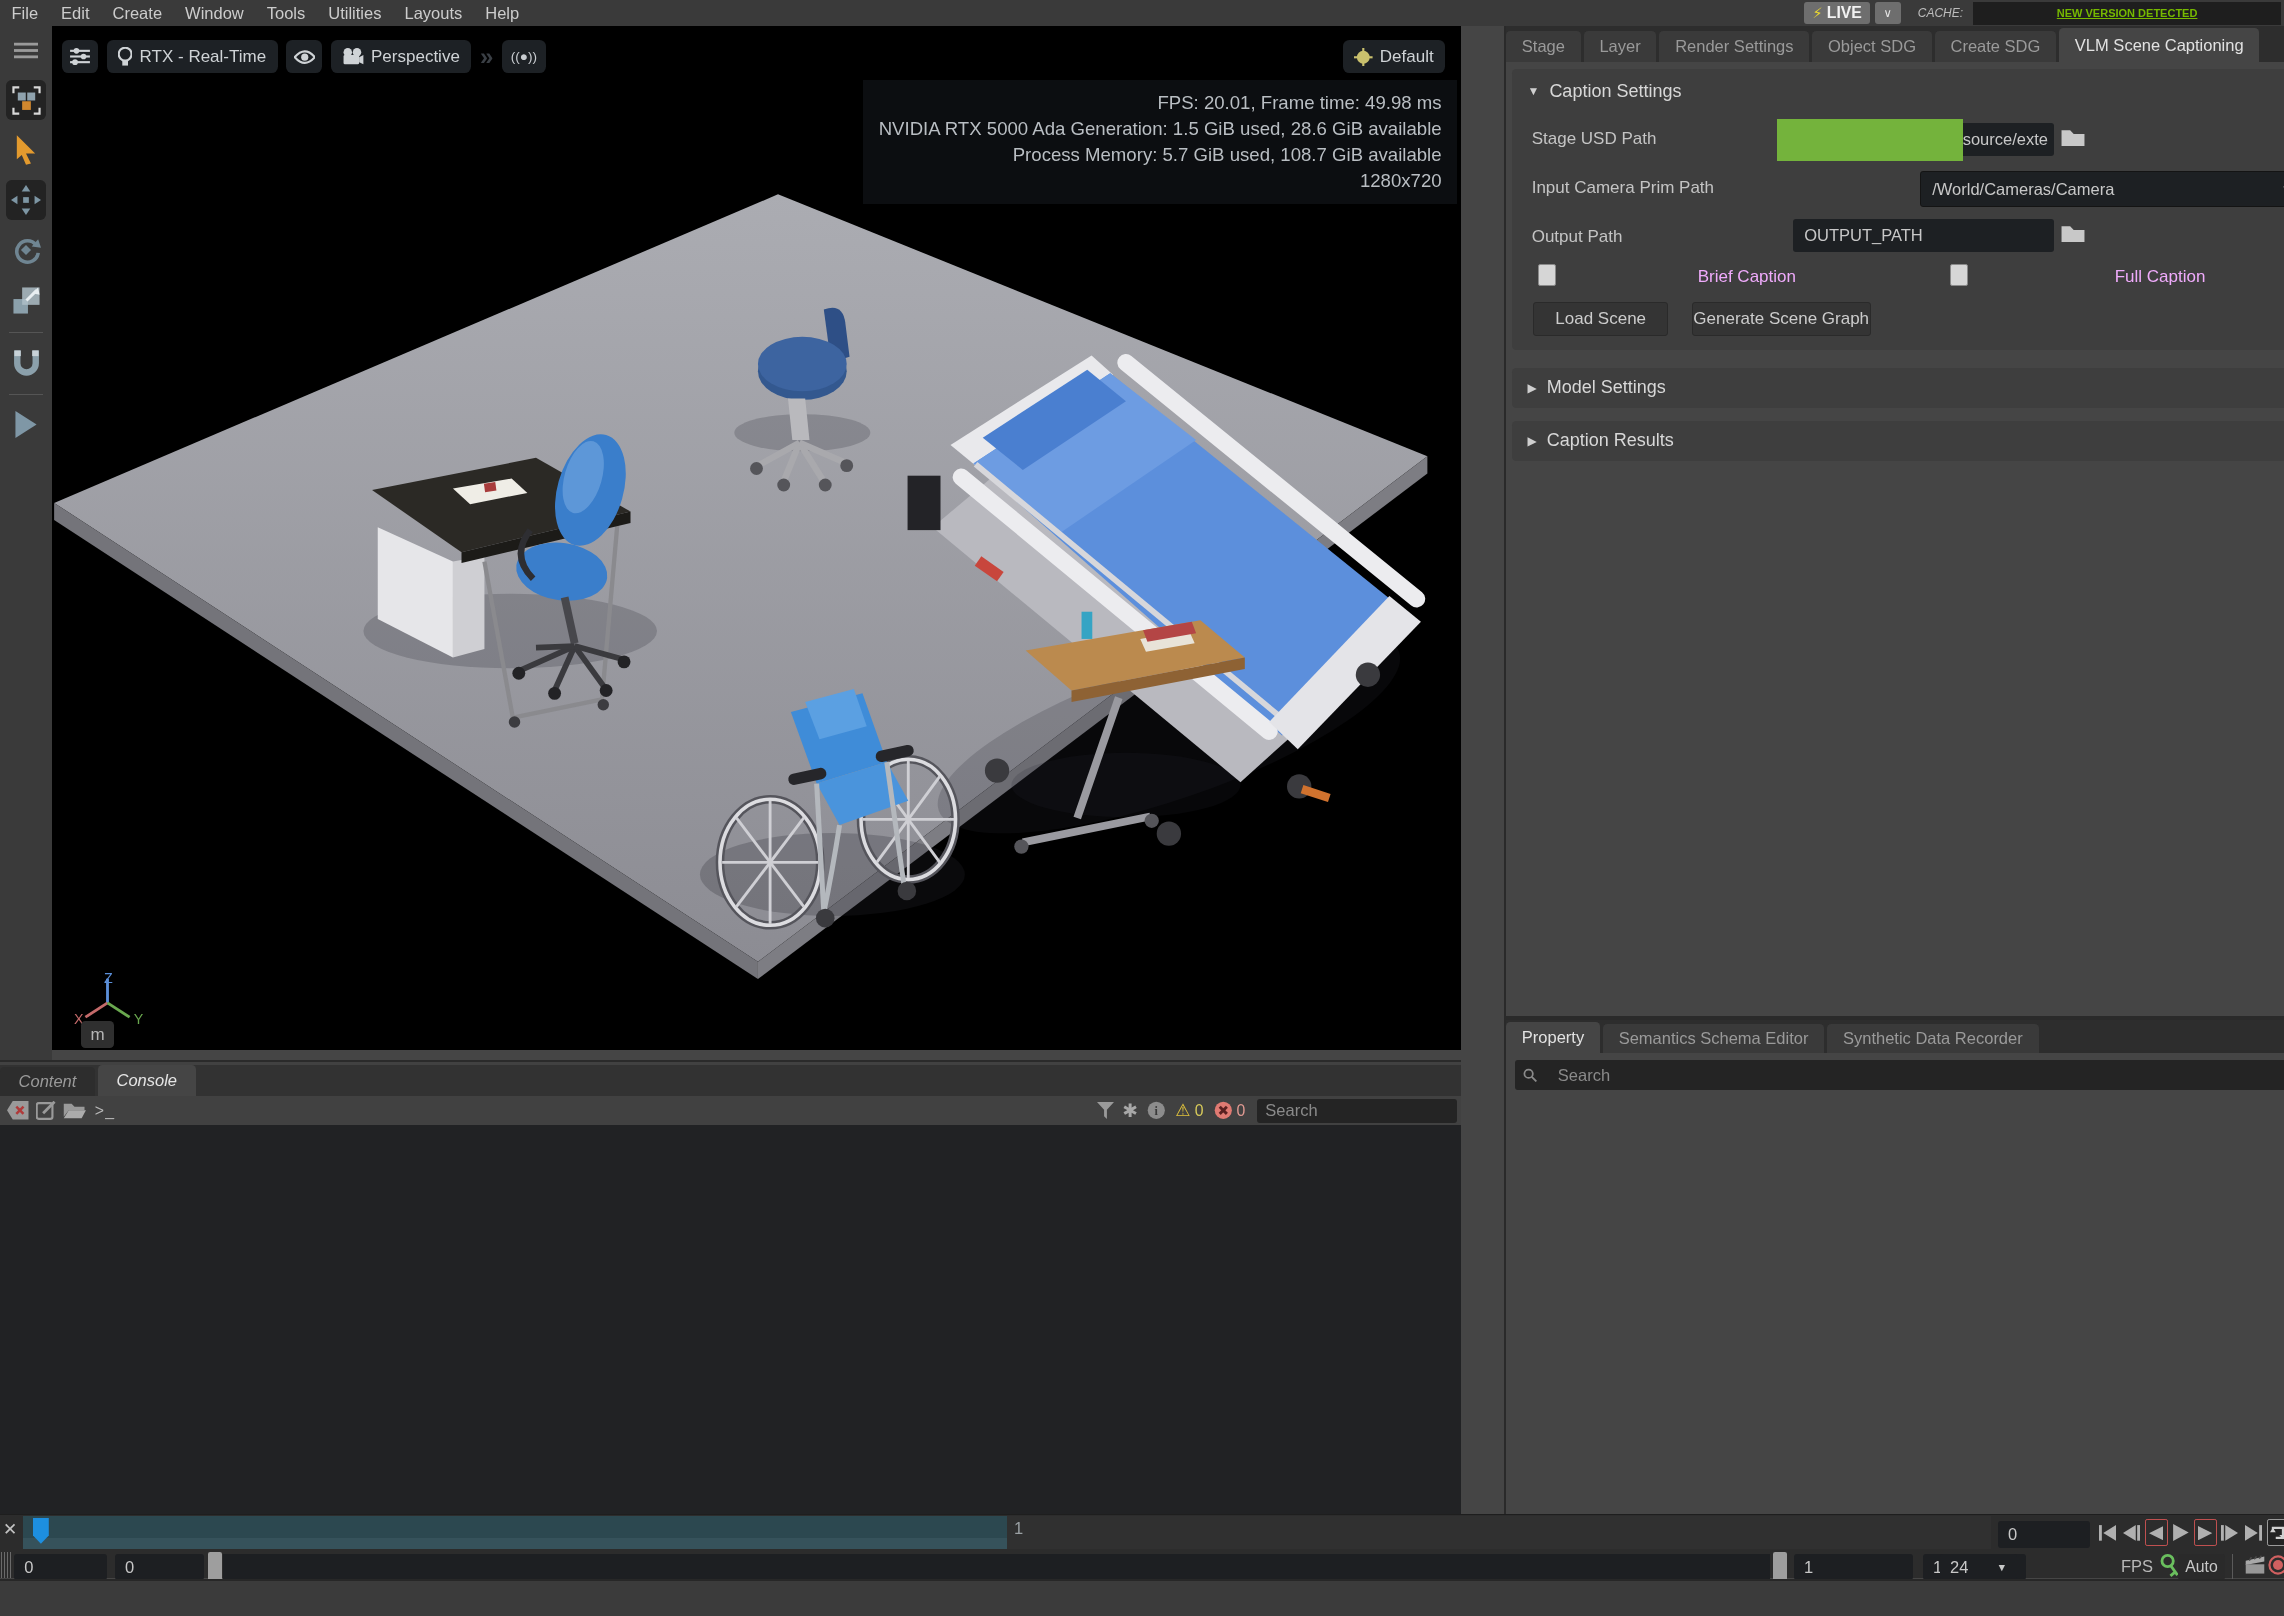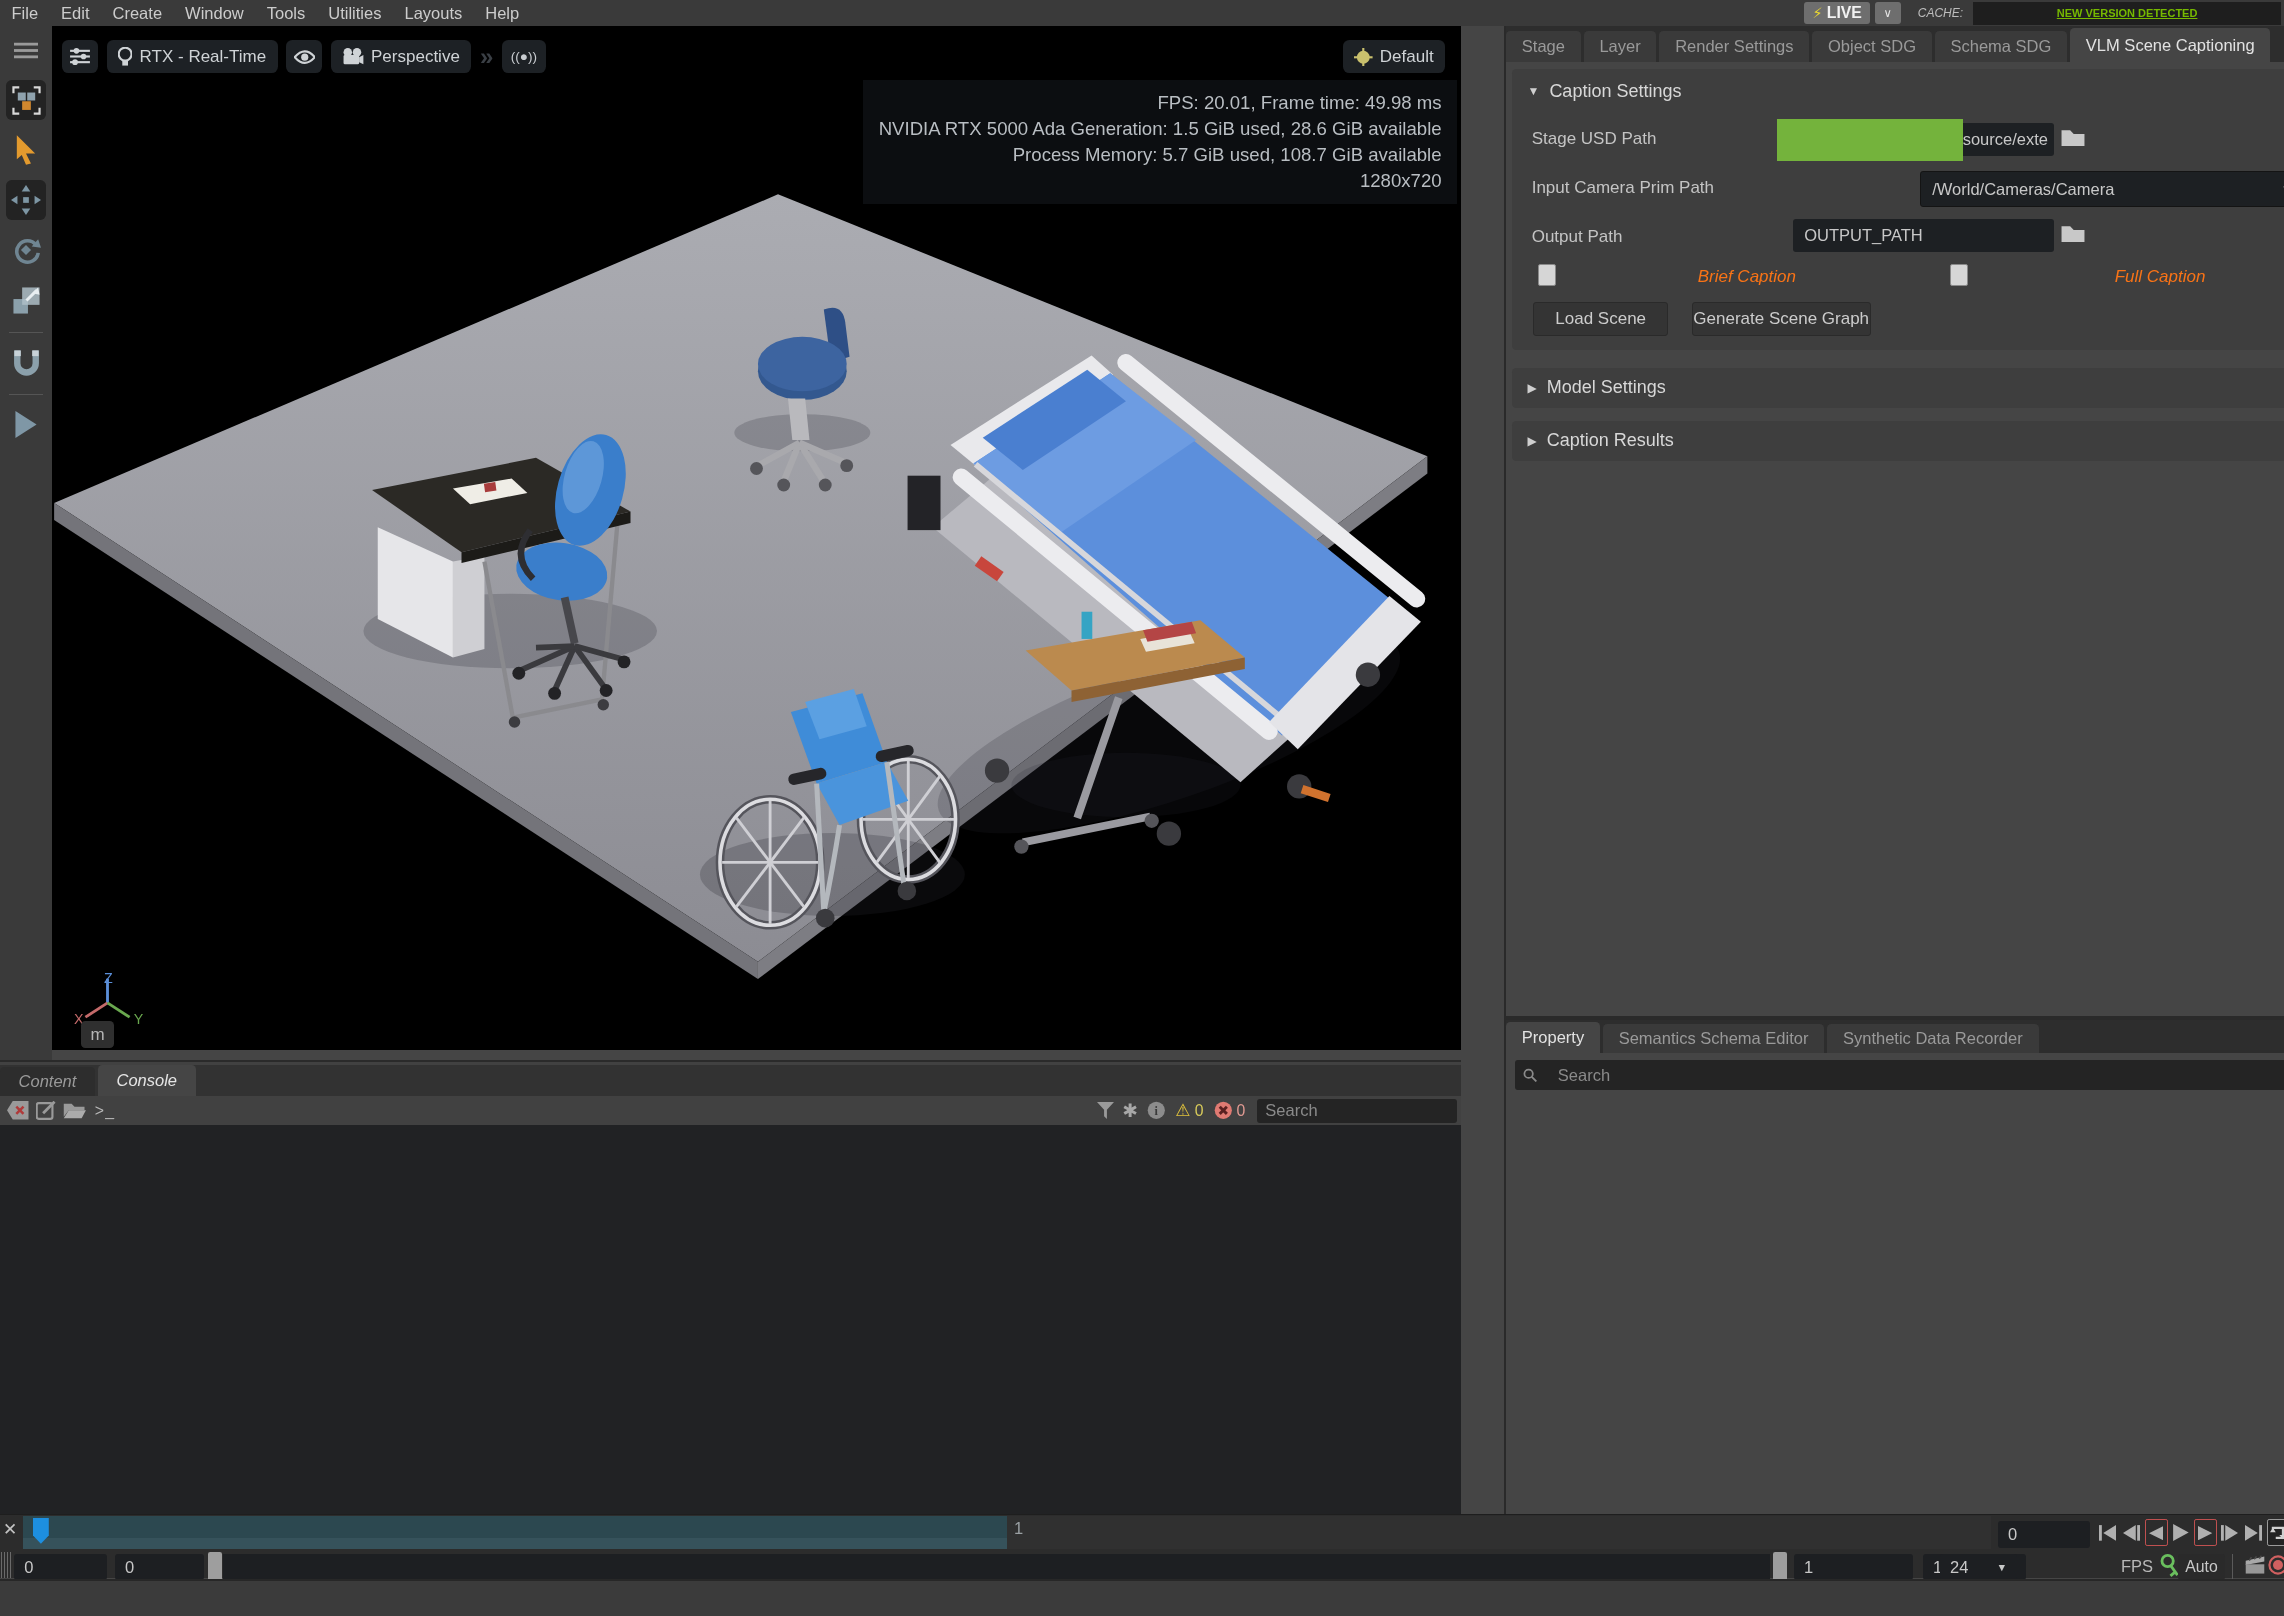--- a/index.html
+++ b/index.html
@@ -54,21 +54,21 @@
   .section { background:#3e3e3e; border-radius:4.3px; margin:0 5.7px; }
   .sec-head { display:flex; align-items:center; gap:10px; color:#d8d8d8; font-size:18px;
     padding:11.5px 0 0 15.8px; }
   .sec-arrow { font-size:12px; color:#cfcfcf; }
   .form-label { position:absolute; color:#c4c4c4; font-size:17px; }
   .tfield { position:absolute; background:#1d2023; border-radius:2.9px; color:#c8c8c8; font-size:16.5px;
     display:flex; align-items:center; overflow:hidden; }
   .green-block { position:absolute; background:#74b33c; }
   .folder-ic { position:absolute; }
   .cbox { position:absolute; width:18.6px; height:21.5px; background:#d6d6d6; border:1.4px solid #8a8a8a; border-radius:2.1px; }
-  .cb-label { position:absolute; color:#f97316; font-size:17px;font-style:italic; }
+  .cb-label { position:absolute; color:#f0abfc; font-size:17px; }
   .panel-btn { position:absolute; background:#343434; border:0.7px solid #2a2a2a; border-radius:2.9px;
     color:#cccccc; font-size:17px; display:flex; align-items:center; justify-content:center; }
   .dd-arrow { margin-left:auto; margin-right:10px; color:#c8c8c8; font-size:13px; }
 
   .prop-divider { left:0; top:990px; width:821px; height:4.3px; background:#2a2a2a; }
   .prop-tabs { left:0; top:994px; width:821px; height:33px; background:#2d2d2d; display:flex; align-items:flex-end; }
   .search-wrap { position:absolute; background:#242424; border-radius:2.9px; display:flex; align-items:center;
     padding:0 8.6px; gap:21px; }
   .search-wrap input { background:transparent; border:none; outline:none; color:#c0c0c0;
     font-size:16.5px; width:100%; font-family:inherit; }
@@ -414,21 +414,21 @@
     <div class="unit-badge abs">m</div>
   </div>
 
   <div id="rightpanel" class="abs">
 
     <div class="rtabs abs">
       <div class="rtab">Stage</div>
       <div class="rtab">Layer</div>
       <div class="rtab">Render Settings</div>
       <div class="rtab">Object SDG</div>
-      <div class="rtab">Schema SDG</div>
+      <div class="rtab">Create SDG</div>
       <div class="rtab active">VLM Scene Captioning</div>
     </div>
 
     <div class="section abs" style="left:0;top:43px;width:809px;height:281px">
       <div class="sec-head">
         <span class="sec-arrow">▼</span>
         <span>Caption Settings</span>
       </div>
 
       <span class="form-label" style="left:20px;top:60px">Stage USD Path</span>

